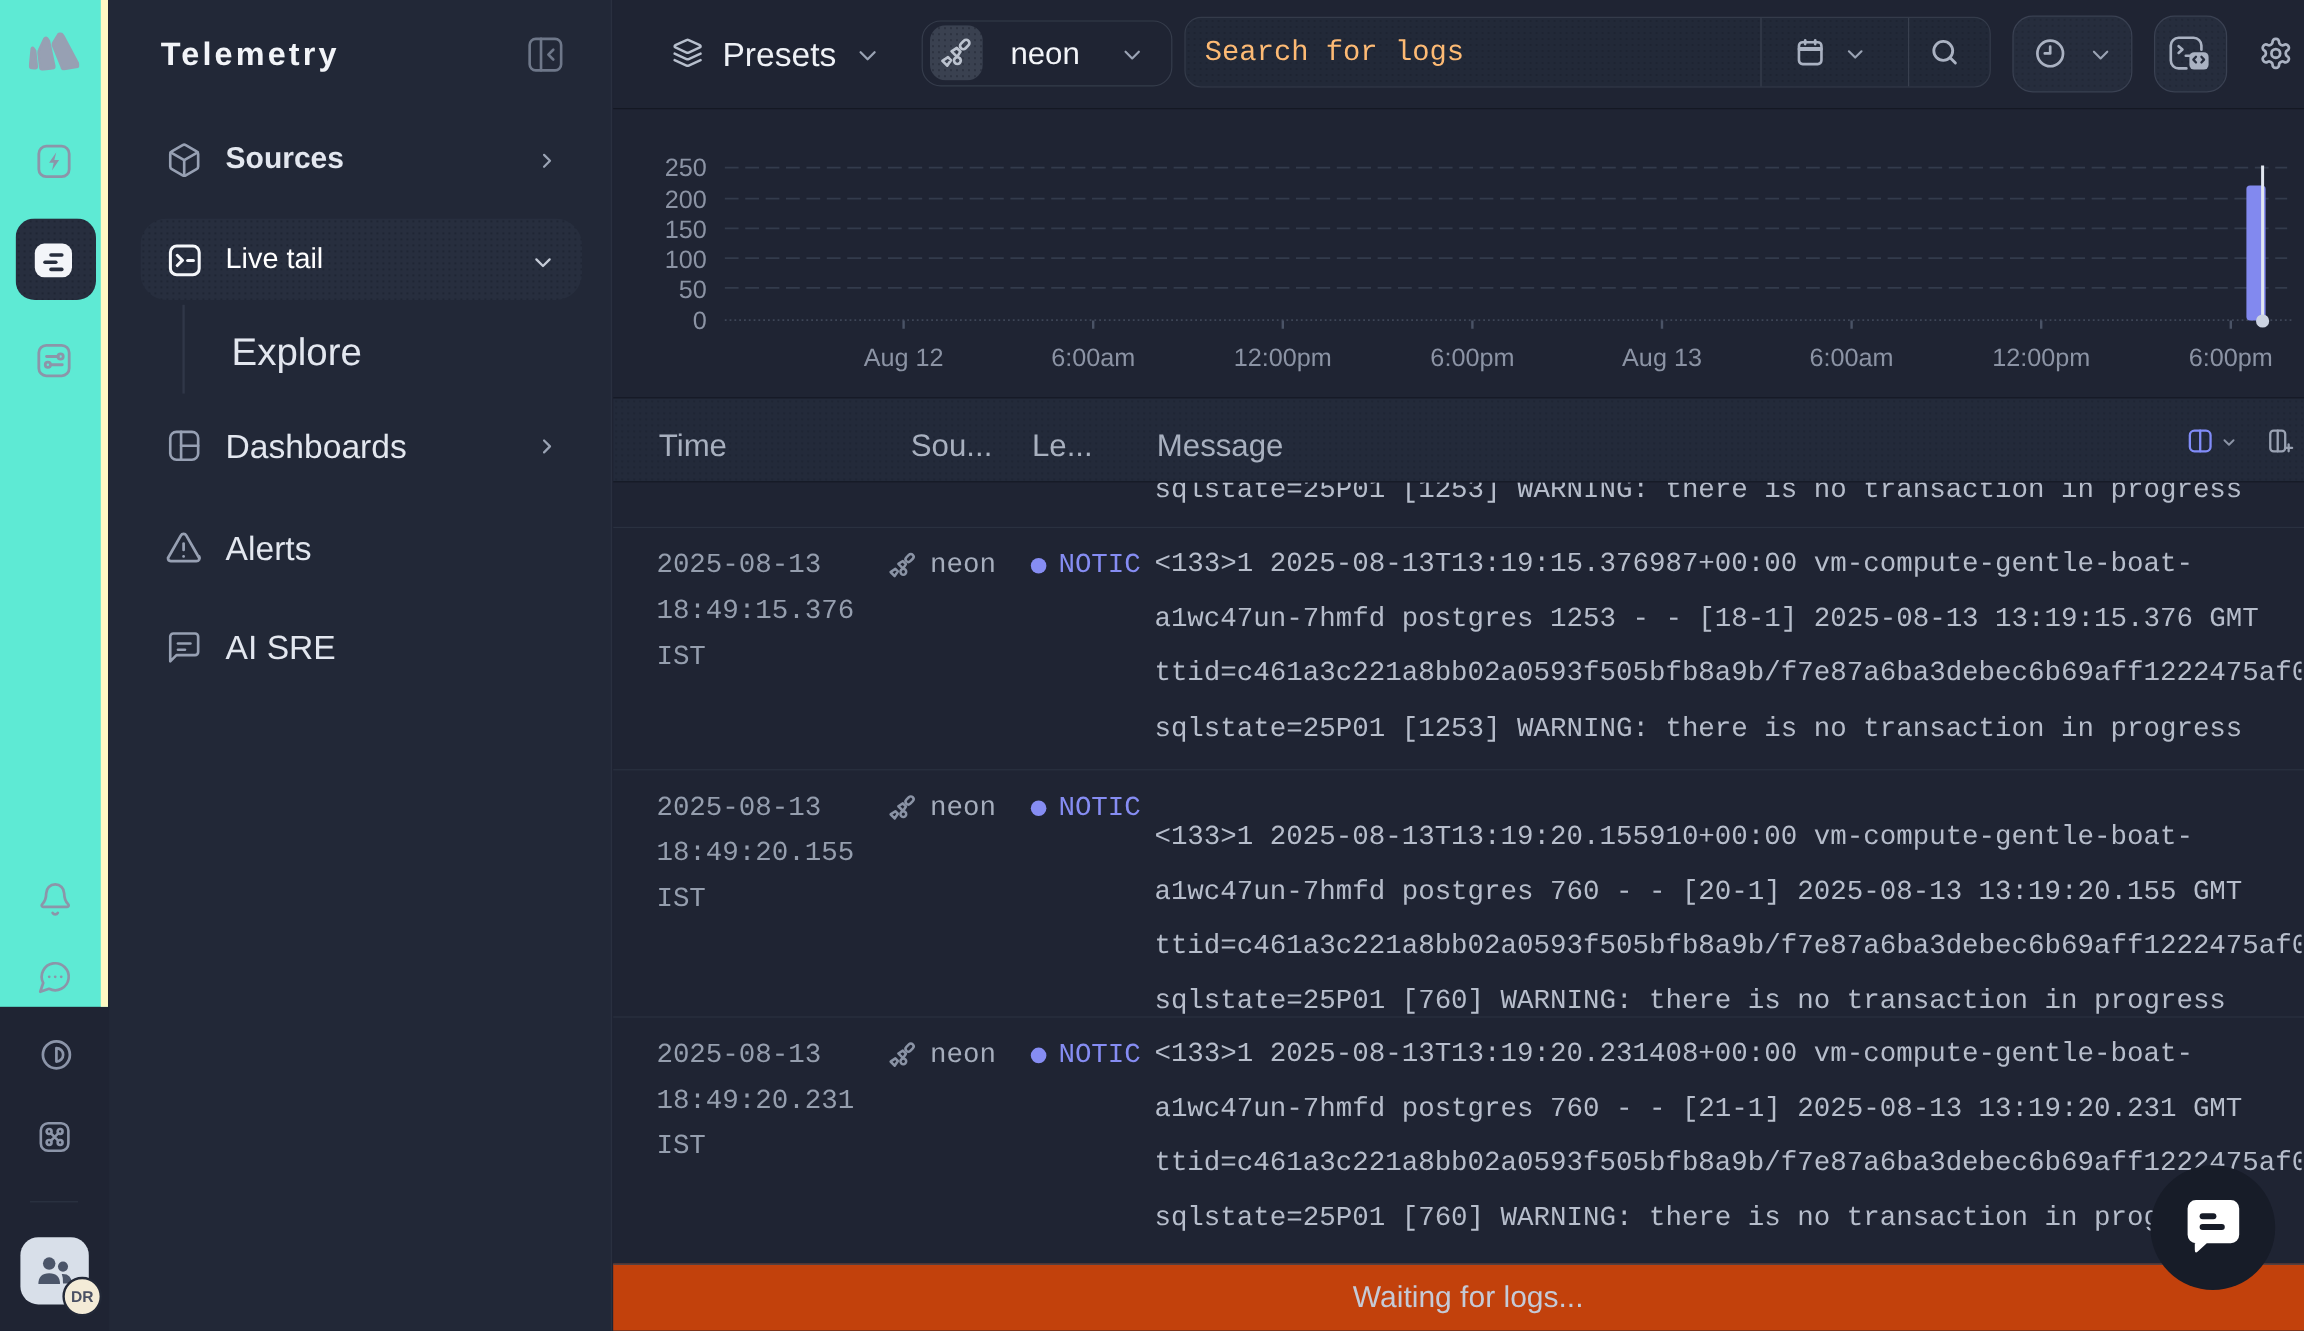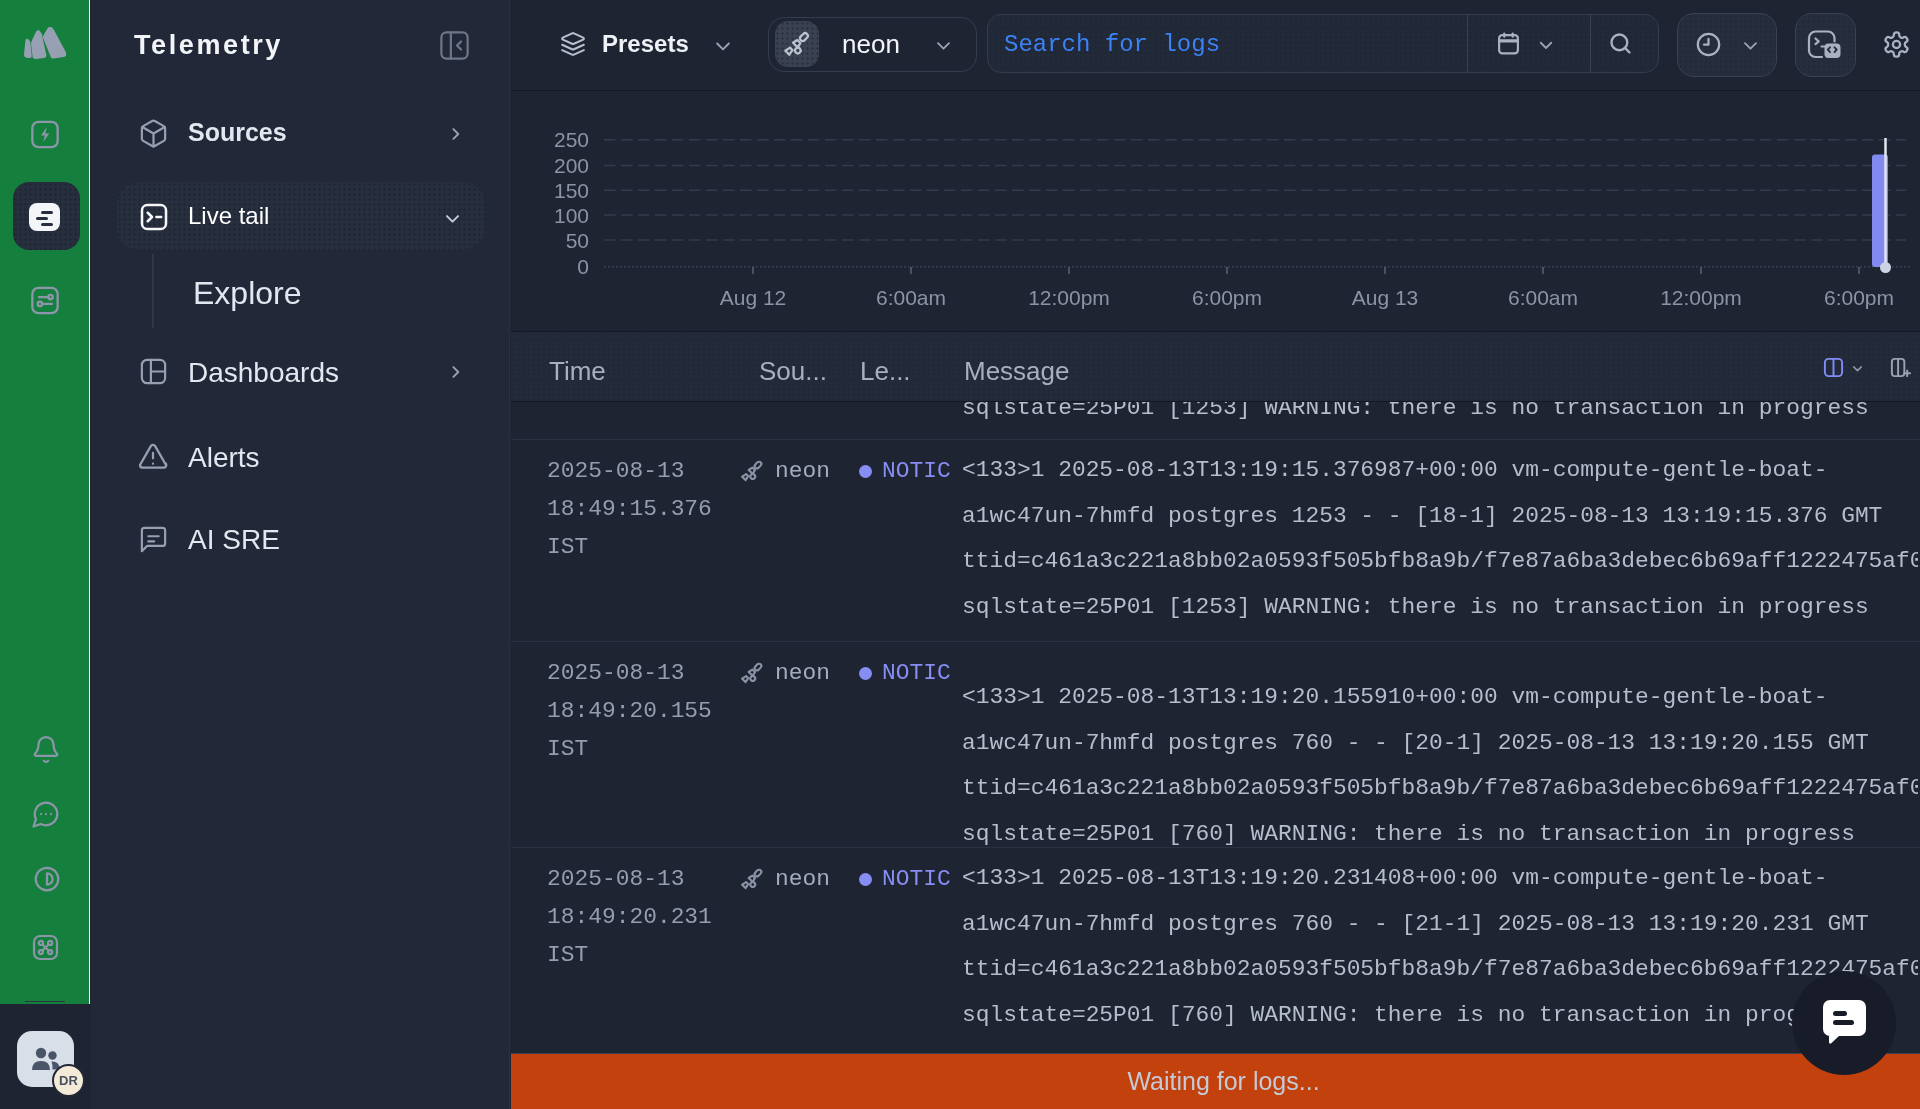--- a/index.html
+++ b/index.html
@@ -7,21 +7,21 @@
   body { font-family:"Liberation Sans", sans-serif; position:relative; }
   .abs { position:absolute; }
   .mono { font-family:"Liberation Mono", monospace; }
   .dots { background-image:radial-gradient(rgba(10,14,24,0.18) 1px, transparent 1px); background-size:5px 5px; }
   .dots2 { background-image:radial-gradient(rgba(10,14,24,0.27) 1.05px, transparent 1.05px); background-size:5px 5px; }
   svg { display:block; }
 </style>
 </head>
 <body>
 
-<div class="abs" id="rail" style="left:0;top:0;width:90px;height:1004px;background:#15803d;border-right:1px solid #fef9c3;">
+<div class="abs" id="rail" style="left:0;top:0;width:90px;height:839px;background:#5eead4;border-right:6px solid #fef9c3;">
 
   <svg class="abs" style="left:24px;top:27px" width="42" height="32" viewBox="0 0 42 32" fill="#97a0b3" stroke="#97a0b3" stroke-width="2" stroke-linejoin="round">
     <path d="M2.4 13.6 Q3.0 11.9 4.0 13.3 L5.3 15.2 L6.7 28.3 Q6.9 30.2 5.0 30.0 L2.5 29.7 Q0.9 29.5 1.0 27.6 Z"></path>
     <path d="M12.9 5.2 Q14.3 3.3 15.7 5.5 L16.9 7.3 L21.3 27.9 Q21.7 29.9 19.7 30.0 L11.6 30.9 Q9.6 31.1 9.5 29.1 L8.1 17.3 Q7.9 15.7 8.7 14.2 Z"></path>
     <path d="M24.6 1.6 Q26.2 -0.4 27.9 1.8 L29.0 3.2 L41.3 26.3 Q42.2 28.0 40.6 28.7 L29.6 30.5 Q27.6 30.9 27.4 28.9 L20.2 11.2 Q19.6 9.7 20.6 8.2 Z"></path>
   </svg>
 
   <svg class="abs" style="left:28px;top:118px" width="34" height="33" viewBox="0 0 24 24" fill="none" stroke="#8c95a9" stroke-width="1.7" stroke-linecap="round" stroke-linejoin="round">
     <rect x="2.8" y="2.8" width="18.4" height="18.4" rx="4.5"></rect>
     <path d="M13.4 6.5 L9.0 12.8 h2.8 L10.8 17.5 l4.3-6.3 h-2.9 Z" fill="#8c95a9" stroke="none"></path>
@@ -137,42 +137,42 @@
 </div>
 
 <div class="abs" id="main" style="left:511px;top:0;width:1409px;height:1109px;background:#1f2433;">
 
   <div class="abs" id="topbar" style="left:0;top:0;width:1409px;height:91px;border-bottom:1px solid #141823;">
     <svg class="abs" style="left:49px;top:31px" width="26" height="26" viewBox="0 0 24 24" fill="none" stroke="#b7bfcd" stroke-width="1.9" stroke-linecap="round" stroke-linejoin="round">
       <path d="M12.83 2.18a2 2 0 0 0-1.66 0L2.6 6.08a1 1 0 0 0 0 1.83l8.58 3.91a2 2 0 0 0 1.66 0l8.58-3.9a1 1 0 0 0 0-1.83Z"></path>
       <path d="m22 17.65-9.17 4.16a2 2 0 0 1-1.66 0L2 17.65"></path>
       <path d="m22 12.65-9.17 4.16a2 2 0 0 1-1.66 0L2 12.65"></path>
     </svg>
-    <div class="abs" style="left:91px;top:30px;font-size:24px;color:#eef1f6;font-weight:bold;">Presets</div>
+    <div class="abs" style="left:91px;top:30px;font-size:28px;color:#eef1f6;">Presets</div>
     <svg class="abs" style="left:202px;top:36px" width="20" height="20" viewBox="0 0 24 24" fill="none" stroke="#9aa3b4" stroke-width="2.3" stroke-linecap="round" stroke-linejoin="round">
         <path d="m5 9 7 7 7-7"></path>
       </svg>
 
     <div class="abs" style="left:257px;top:17px;width:209px;height:55px;border:1.5px solid #353c4b;border-radius:16px;"></div>
     <div class="abs dots2" style="left:264px;top:21px;width:44px;height:46px;background-color:#3a4150;border-radius:13px;"></div>
     <svg class="abs" style="left:273px;top:30px" width="27" height="27" viewBox="0 0 24 24" fill="none" stroke="#bcc3cf" stroke-width="2" stroke-linecap="round" stroke-linejoin="round">
       <g transform="rotate(45 12 12)">
         <rect x="9.6" y="0" width="4.8" height="7.8" rx="2.4"></rect>
         <path d="M9.7 9.9 H13.5 L14.5 14.4 H8.7 Z"></path>
         <circle cx="16.6" cy="16.2" r="2.5"></circle>
         <path d="M9.9 19.3 H13 L13.9 24.2 H8.9 Z"></path>
       </g>
     </svg>
     <div class="abs" style="left:331px;top:29px;font-size:26px;color:#f2f4f8;">neon</div>
     <svg class="abs" style="left:423px;top:36px" width="19" height="19" viewBox="0 0 24 24" fill="none" stroke="#9aa3b4" stroke-width="2.3" stroke-linecap="round" stroke-linejoin="round">
         <path d="m5 9 7 7 7-7"></path>
       </svg>
 
     <div class="abs dots" style="left:476px;top:14px;width:672px;height:59px;background-color:#222938;border:1px solid #343b4a;border-radius:14px;"></div>
-    <div class="abs mono" style="left:493px;top:31px;font-size:24px;color:#3b82f6;">Search for logs</div>
+    <div class="abs mono" style="left:493px;top:31px;font-size:24px;color:#fdba74;">Search for logs</div>
     <div class="abs" style="left:956px;top:15px;width:1px;height:57px;background:#39404f;"></div>
     <svg class="abs" style="left:985px;top:31px" width="25" height="25" viewBox="0 0 24 24" fill="none" stroke="#aab2c2" stroke-width="2.1" stroke-linecap="round" stroke-linejoin="round">
       <path d="M8 2.5v3"></path>
         <path d="M16 2.5v3"></path>
         <rect x="3" y="4" width="18" height="17.5" rx="3"></rect>
         <path d="M3.5 9.5h17" stroke-width="3.2"></path>
     </svg>
     <svg class="abs" style="left:1026px;top:36px" width="18" height="18" viewBox="0 0 24 24" fill="none" stroke="#9aa3b4" stroke-width="2.4" stroke-linecap="round" stroke-linejoin="round">
         <path d="m5 9 7 7 7-7"></path>
       </svg>

